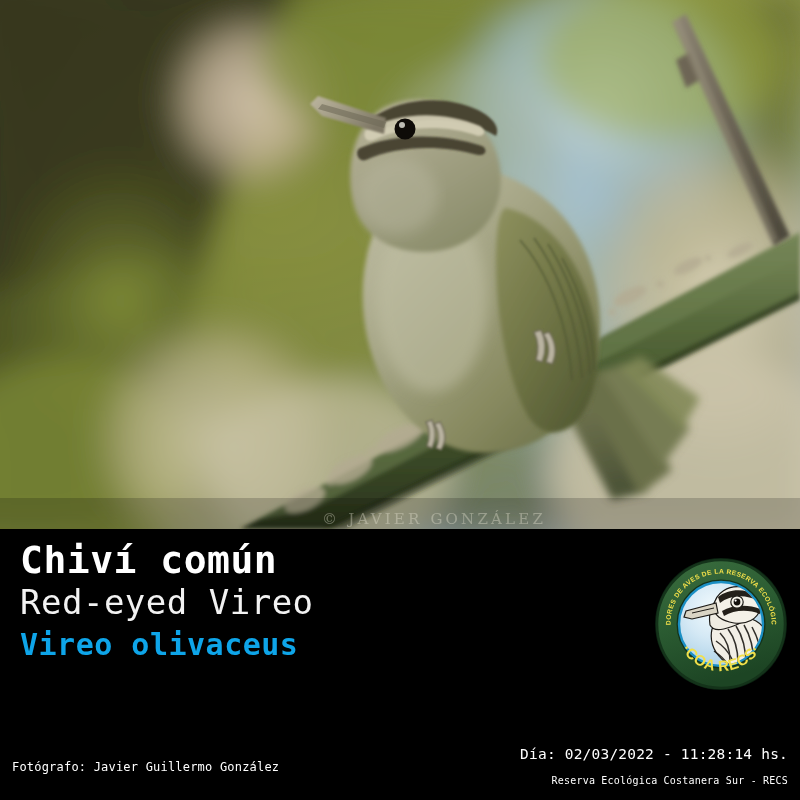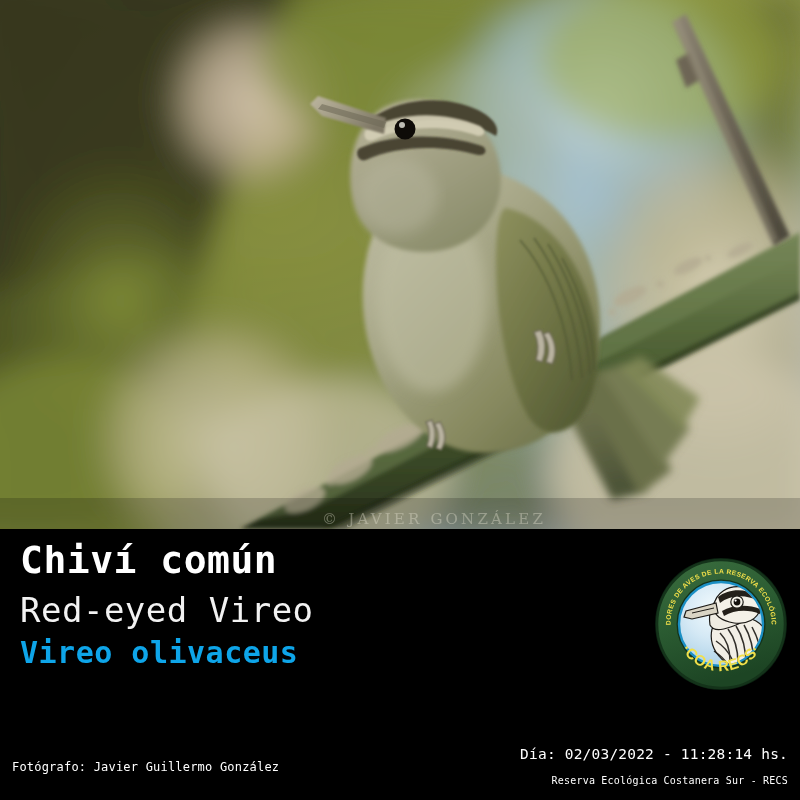--- a/index.html
+++ b/index.html
@@ -79,21 +79,21 @@
     white-space: nowrap;
   }
   .t-english {
     font-family: "DejaVu Sans Mono", monospace;
     font-size: 34px;
     font-weight: 400;
     color: #f2f2f2;
     line-height: 1.14;
     letter-spacing: 0.5px;
     white-space: nowrap;
-    margin-top: 10px;
+    margin-top: 2px;
   }
   .t-sci {
     font-family: "DejaVu Sans Mono", monospace;
     font-size: 30px;
     font-weight: bold;
     color: #0ea5e9;
     line-height: 1.14;
     letter-spacing: 0.5px;
     white-space: nowrap;
     margin-top: 6px;

